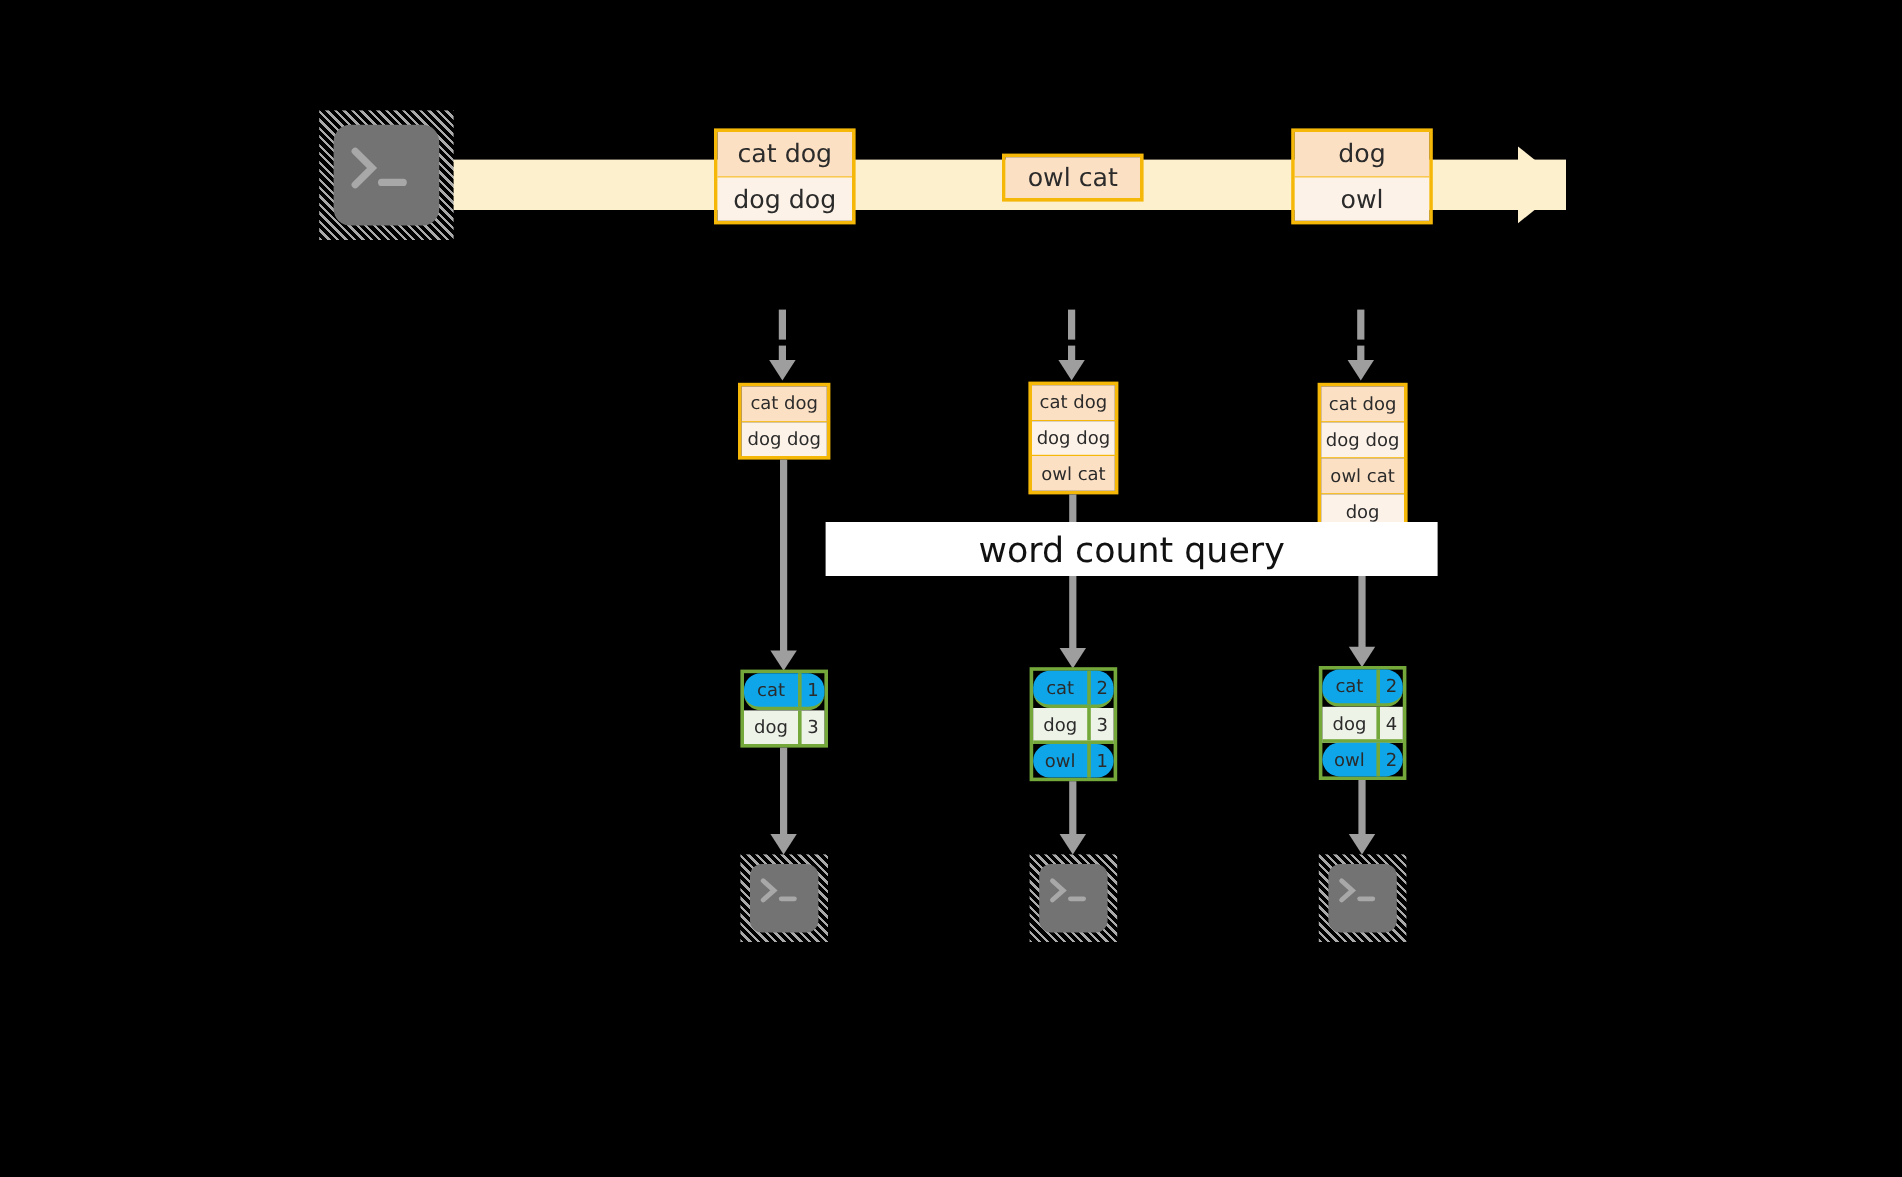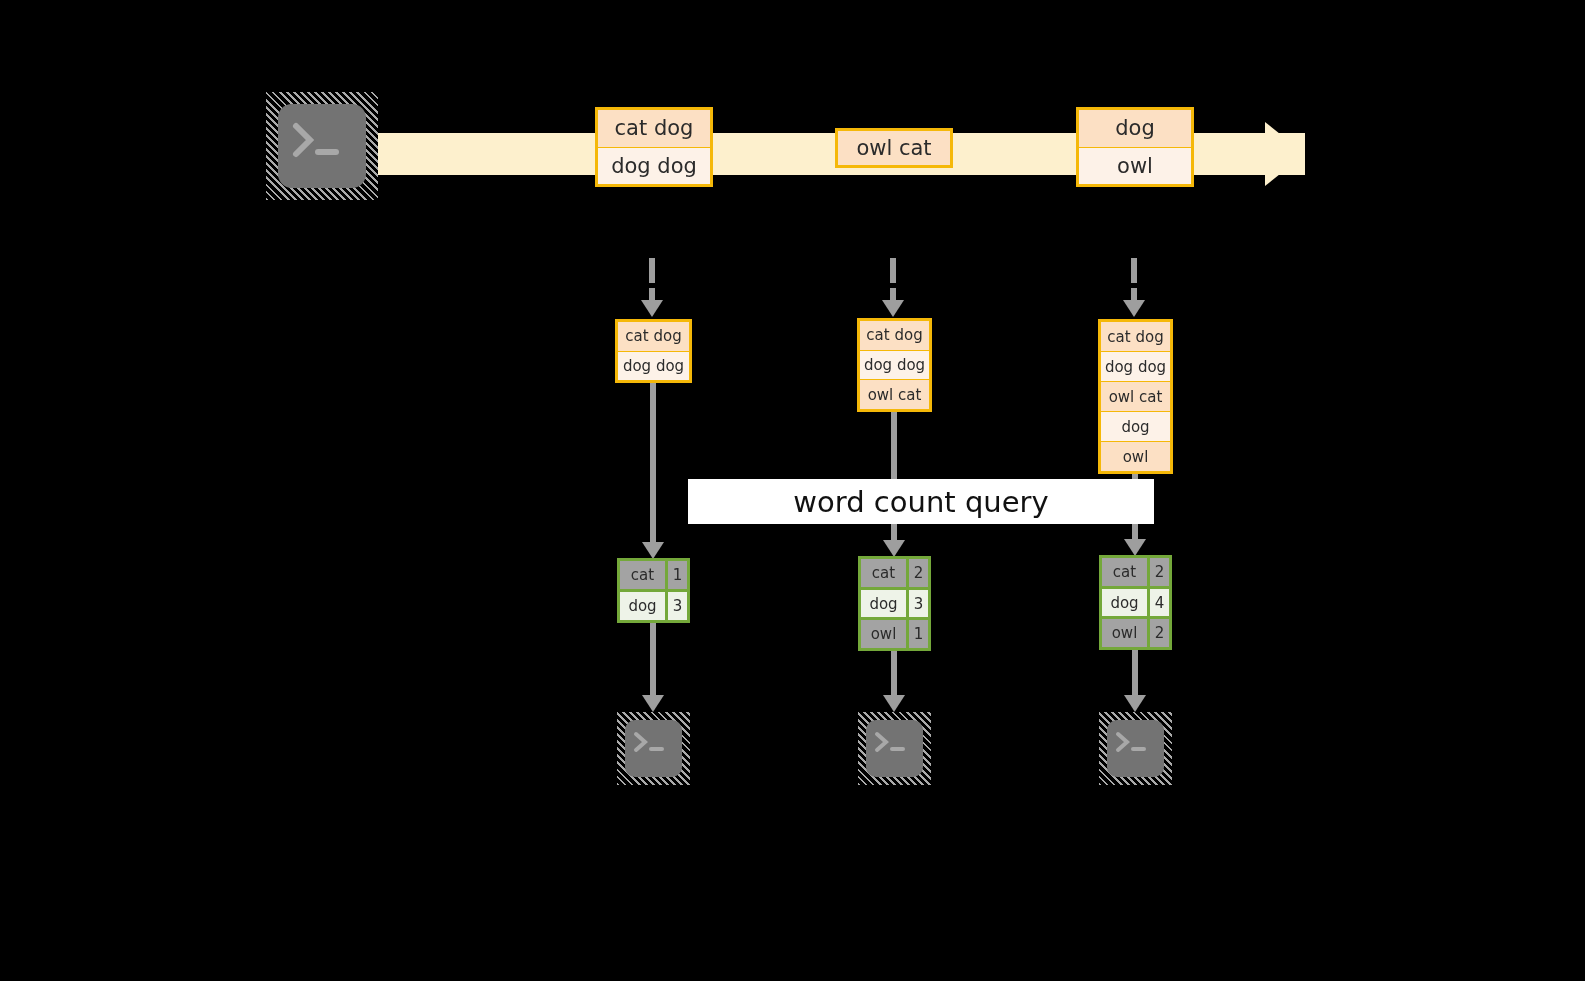--- a/index.html
+++ b/index.html
@@ -23,21 +23,21 @@
   .fill-a{background:#fce0c4;}
   .fill-b{background:#fdf2e8;}
 
   
   .gbox{border:3px solid #74a83a;display:flex;flex-direction:column;}
   .grow{display:flex;border-bottom:3px solid #74a83a;}
   .grow:last-child{border-bottom:none;}
   .gcell{display:flex;align-items:center;justify-content:center;color:#2b2b2b;
          white-space:nowrap;}
   .gcell.key{border-right:3px solid #74a83a;}
-  .gfill-a{background:#a3a3a3;}
+  .gfill-a{background:#0ea5e9;border-radius:14px;}
   .gfill-b{background:#eef3e8;}
 
   
   .term{position:absolute;}
   .term .hatch{position:absolute;inset:0;
       background-image:repeating-linear-gradient(45deg,#aaaaaa 0 2px,#000 2px 5px);}
   .term .inner{position:absolute;background:#737373;}
   .term svg{position:absolute;}
 
   
@@ -192,15 +192,15 @@
 
   <div class="term" style="left:1099px;top:712px;width:73px;height:73px;">
     <div class="hatch"></div>
     <div class="inner" style="left:8px;top:8px;width:57px;height:57px;border-radius:10px;"></div>
     <svg width="73" height="73" viewBox="0 0 73 73">
       <path d="M19 22 L28 30 L19 38" fill="none" stroke="#a8a8a8" stroke-width="4" stroke-linecap="round"></path>
       <path d="M34 37 L45 37" fill="none" stroke="#a8a8a8" stroke-width="4" stroke-linecap="round"></path>
     </svg>
   </div>
 
-  <div class="banner" style="left:688px;top:479px;width:466px;height:45px;font-size:29px;">word count query</div>
+  <div class="banner" style="left:688px;top:435px;width:510px;height:45px;font-size:29px;">word count query</div>
 
 </div>
 
 </body></html>

